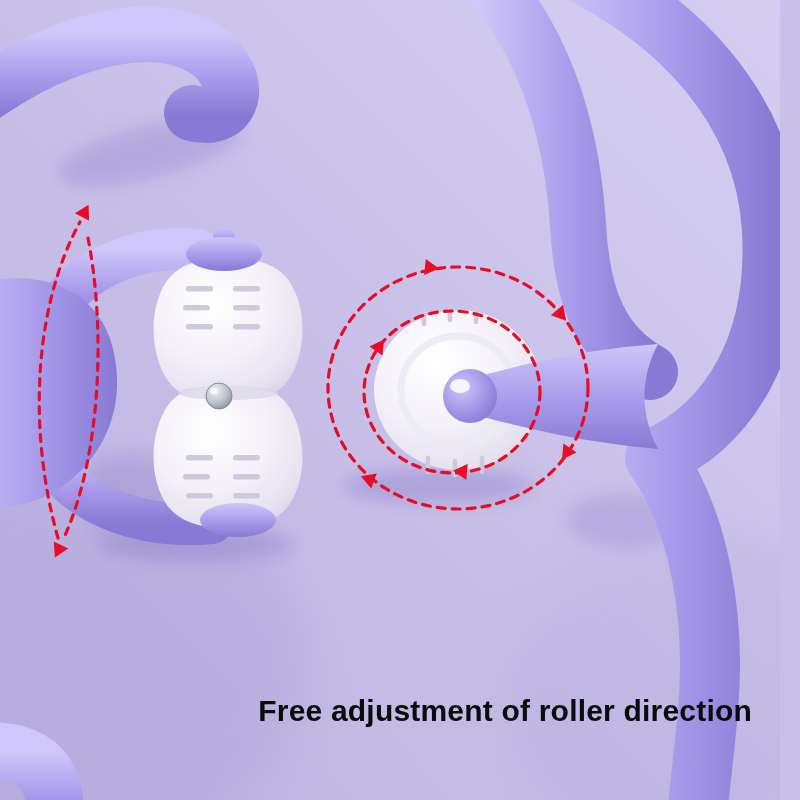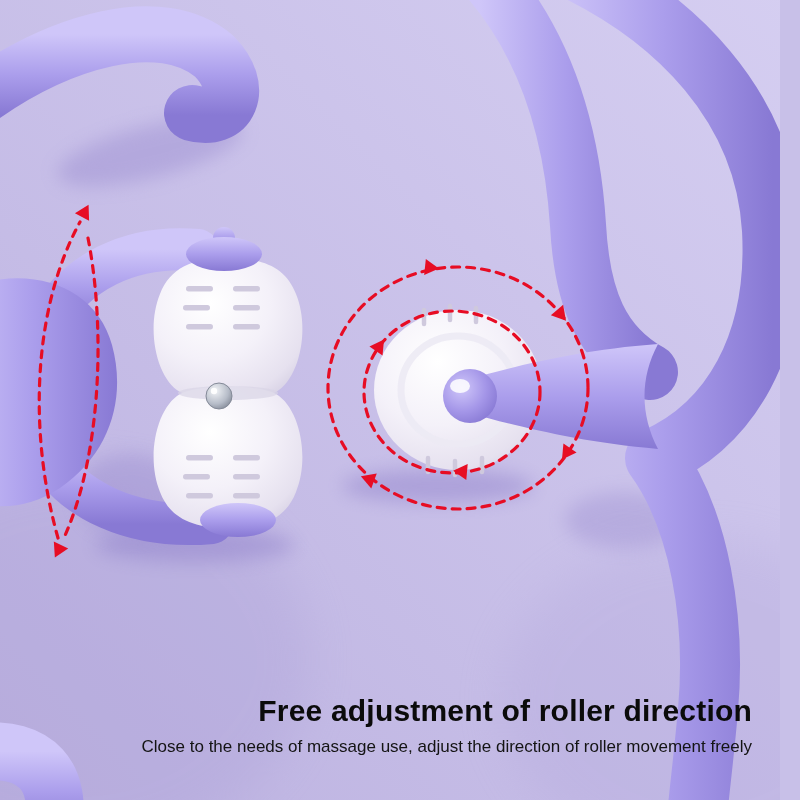--- a/index.html
+++ b/index.html
@@ -159,16 +159,15 @@
         <polygon points="0,-8 14,0 0,8" transform="translate(570,448) rotate(125)"></polygon>
         <polygon points="0,-8 14,0 0,8" transform="translate(374,481) rotate(200)"></polygon>
         <polygon points="0,-8 14,0 0,8" transform="translate(376,351) rotate(-55)"></polygon>
         <polygon points="0,-8 14,0 0,8" transform="translate(467,472) rotate(185)"></polygon>
       </g>
     </g>
   </svg>
 
   <div class="caption">
     <div class="caption-title">Free adjustment of roller direction</div>
-    <div class="caption-subtitle">Close to the needs of massage use, adjust the direction of roller movement freely</div>
   </div>
 
 </div>
 
 </body></html>

